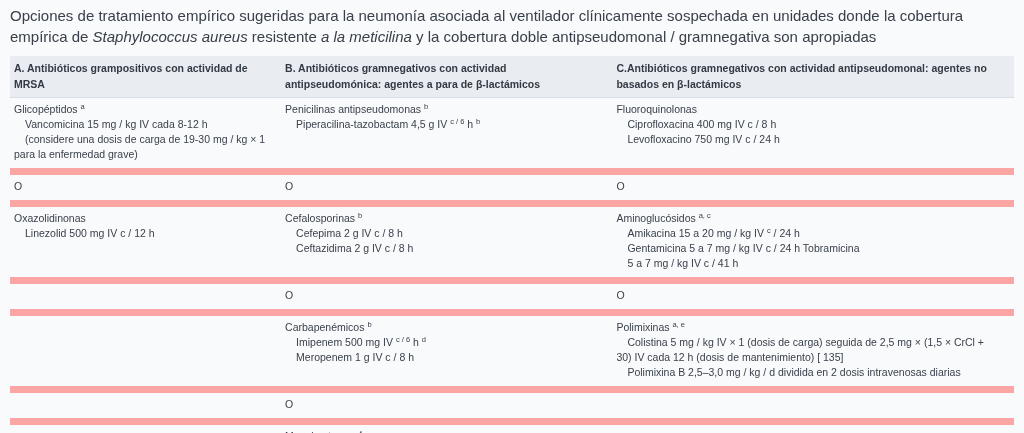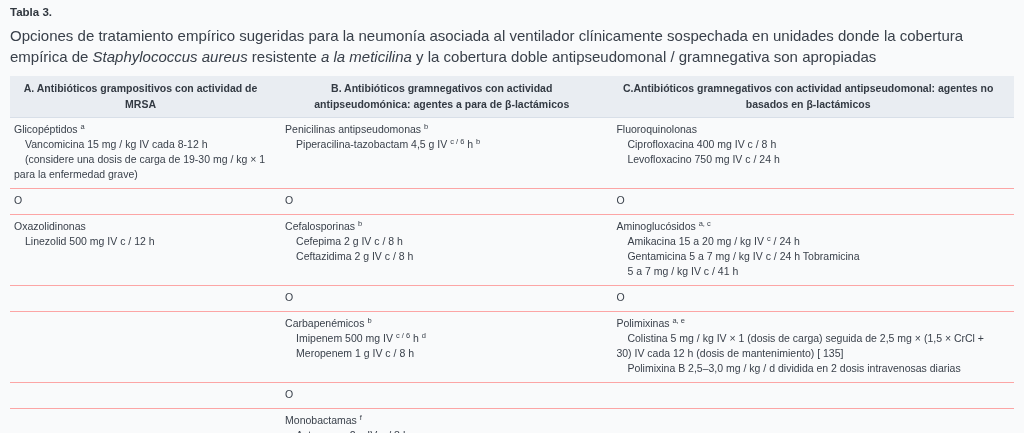--- a/index.html
+++ b/index.html
@@ -40,51 +40,50 @@
     table-layout: fixed;
     font-size: 10.5px;
     line-height: 15px;
     color: #3a414b;
   }
   table.tbl col.c-a { width: 27%; }
   table.tbl col.c-b { width: 33%; }
   table.tbl col.c-c { width: 40%; }
   table.tbl thead th {
     background: #e9edf2;
-    text-align: center;
+    text-align: left;
     font-weight: bold;
     font-size: 10.5px;
     line-height: 16px;
     color: #333a43;
     padding: 4px 14px 5px 4px;
     vertical-align: top;
     border-bottom: 1px solid #d8dfe8;
   }
   table.tbl td {
     vertical-align: top;
     padding: 4px 12px 6px 4px;
-    border-bottom: 1px solid #fca5a5;
+    border-bottom: 7px solid #fca5a5;
   }
   table.tbl p {
     margin: 0;
   }
   table.tbl p.drug {
     text-indent: 11px;
   }
   sup.fn {
     font-size: 7.5px;
     line-height: 0;
     vertical-align: super;
   }
 </style>
 </head>
 <body>
 
 <div class="wrap">
-  <p class="caption-title">Tabla 3.</p>
   <p class="caption-desc">Opciones de tratamiento empírico sugeridas para la neumonía asociada al ventilador clínicamente sospechada en unidades donde la cobertura empírica de <em>Staphylococcus aureus</em> resistente <em>a la meticilina</em> y la cobertura doble antipseudomonal / gramnegativa son apropiadas</p>
 
   <table class="tbl">
     <colgroup>
       <col class="c-a">
       <col class="c-b">
       <col class="c-c">
     </colgroup>
     <thead>
       <tr>

